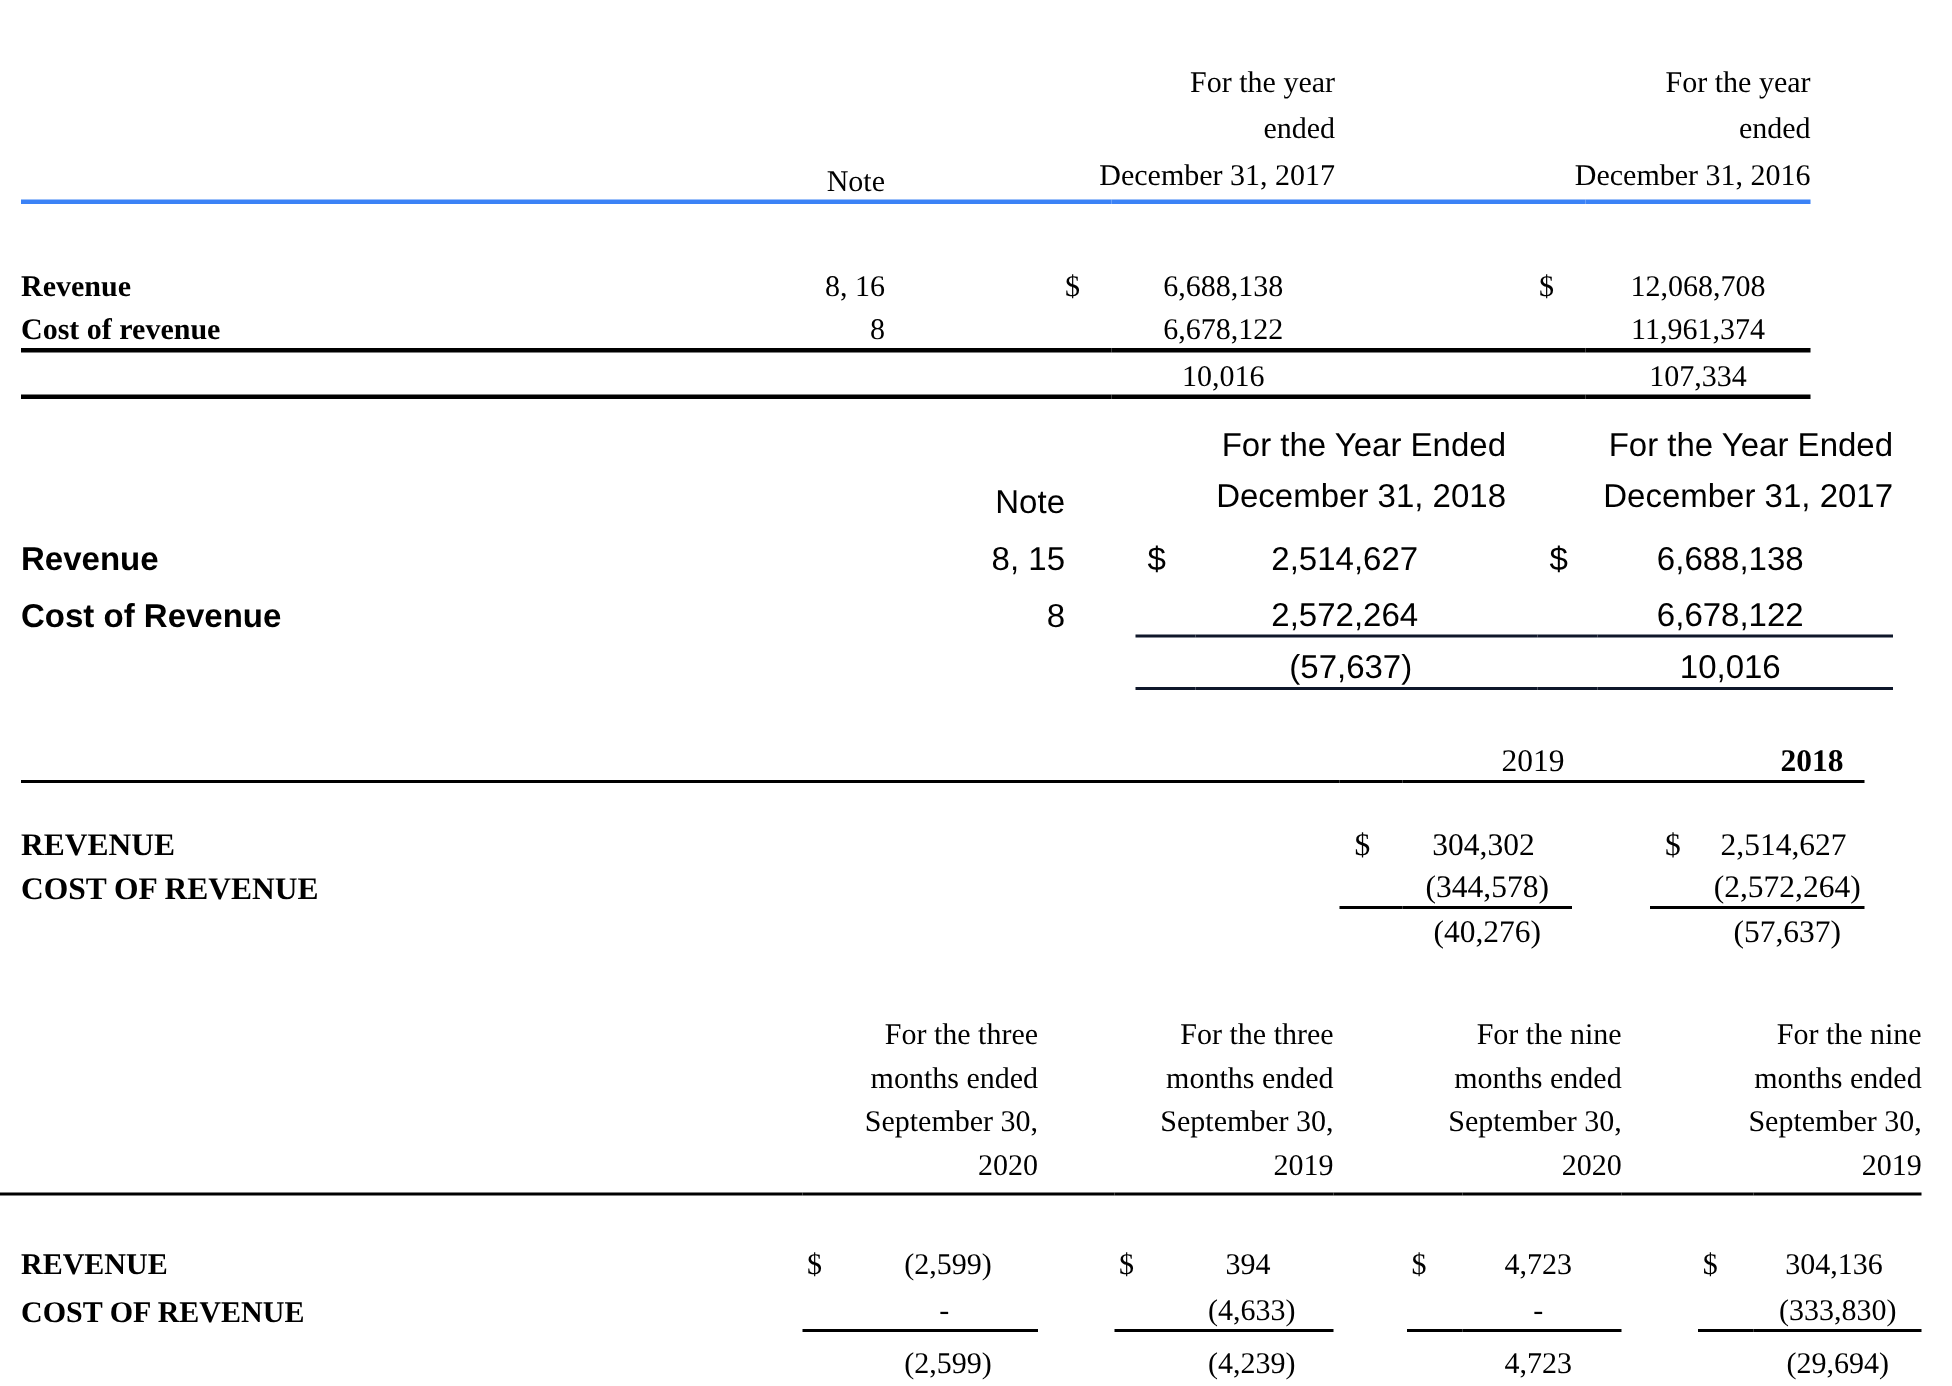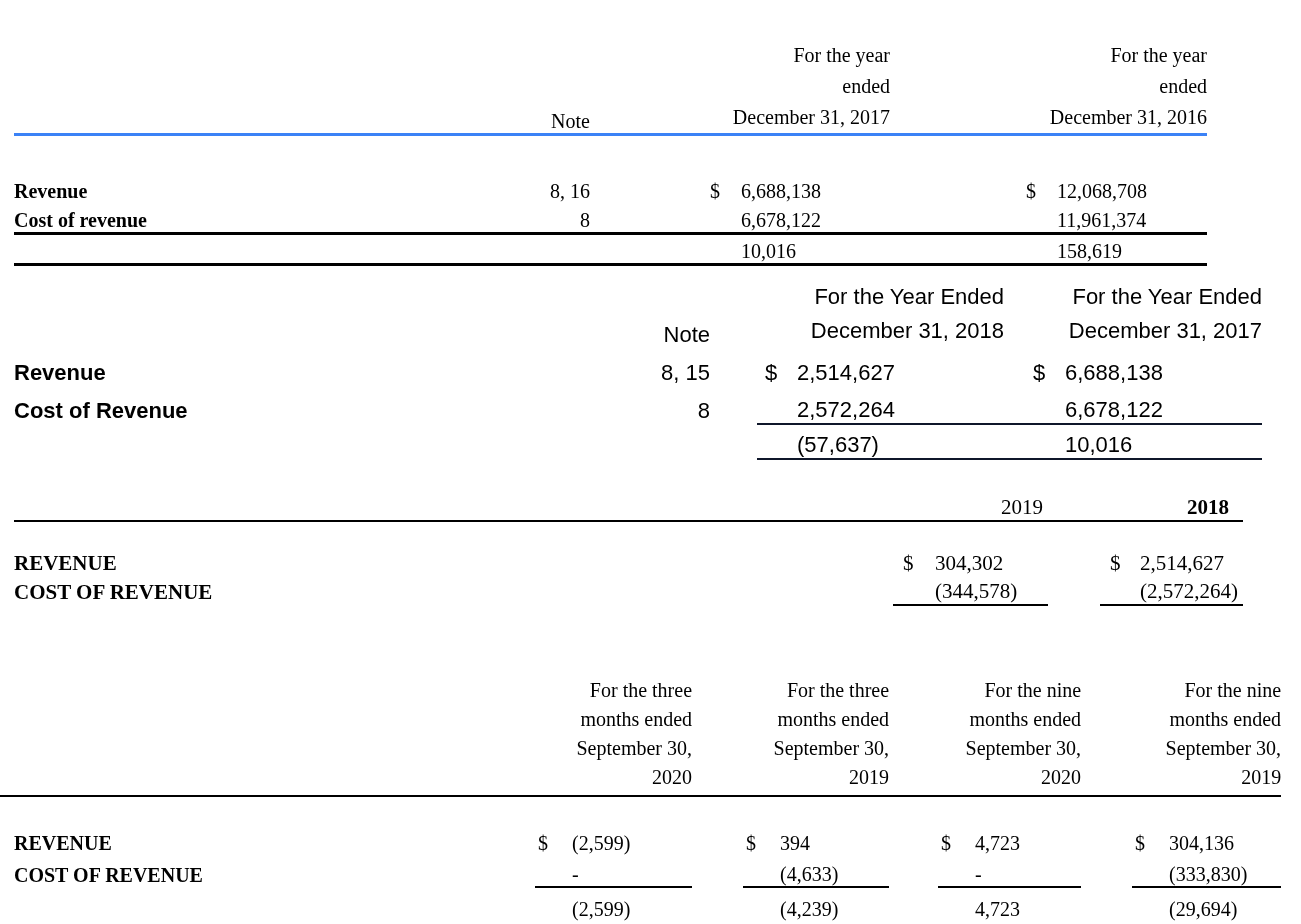--- a/index.html
+++ b/index.html
@@ -1,21 +1,21 @@
 <!DOCTYPE html>
 <html><head>
 <meta charset="utf-8">
 <style>
   html, body { margin:0; padding:0; background:#ffffff; }
   body { width:1301px; height:924px; position:relative; color:#000; }
 
   table { border-collapse:collapse; table-layout:fixed; position:absolute; }
   td { padding:0; vertical-align:bottom; white-space:nowrap; overflow:visible; }
   .lbl { font-weight:bold; text-align:left; }
-  .num { text-align:left; }
+  .num { text-align:center; }
   .dol { text-align:left; }
   .ctr { text-align:right; }
   .rt  { text-align:right; }
 
   
   .t1 { left:14px; top:40px; width:1193px; font-family:"Liberation Serif", serif; font-size:20px; }
   .t1 .hdr div { line-height:31px; }
   .t1 tr.hd td  { border-bottom:3px solid #3b82f6; }
   .t1 tr.sp td  { height:37px; }
   .t1 tr.r1 td  { height:30px; }
@@ -114,21 +114,21 @@
     <td class="num nh">11,961,374</td>
   </tr>
   <tr class="tot">
     <td></td>
         <td></td>
         <td></td>
     <td></td>
     <td class="num nh">10,016</td>
     <td></td>
         <td></td>
-    <td class="num nh">158,619</td>
+    <td class="num nh">107,334</td>
   </tr>
 </tbody>
   </table>
 
 <table class="t2">
   <colgroup>
     <col style="width:446px">
       <col style="width:250px">
       <col style="width:47px">
       <col style="width:40px">
@@ -216,20 +216,28 @@
     <td class="dol">$</td>
     <td class="num nh">2,514,627</td>
   </tr>
   <tr class="r2">
     <td class="lbl">COST OF REVENUE</td>
     <td class="dol r"></td>
     <td class="num r">(344,578)</td>
     <td></td>
     <td class="dol r"></td>
     <td class="num r">(2,572,264)</td>
+  </tr>
+  <tr class="tot">
+    <td></td>
+    <td></td>
+    <td class="num">(40,276)</td>
+    <td></td>
+    <td></td>
+    <td class="num">(57,637)</td>
   </tr>
 </tbody>
   </table>
 
 <table class="t4">
   <colgroup>
     <col style="width:500px">
       <col style="width:35px">
       <col style="width:37px">
       <col style="width:120px">

